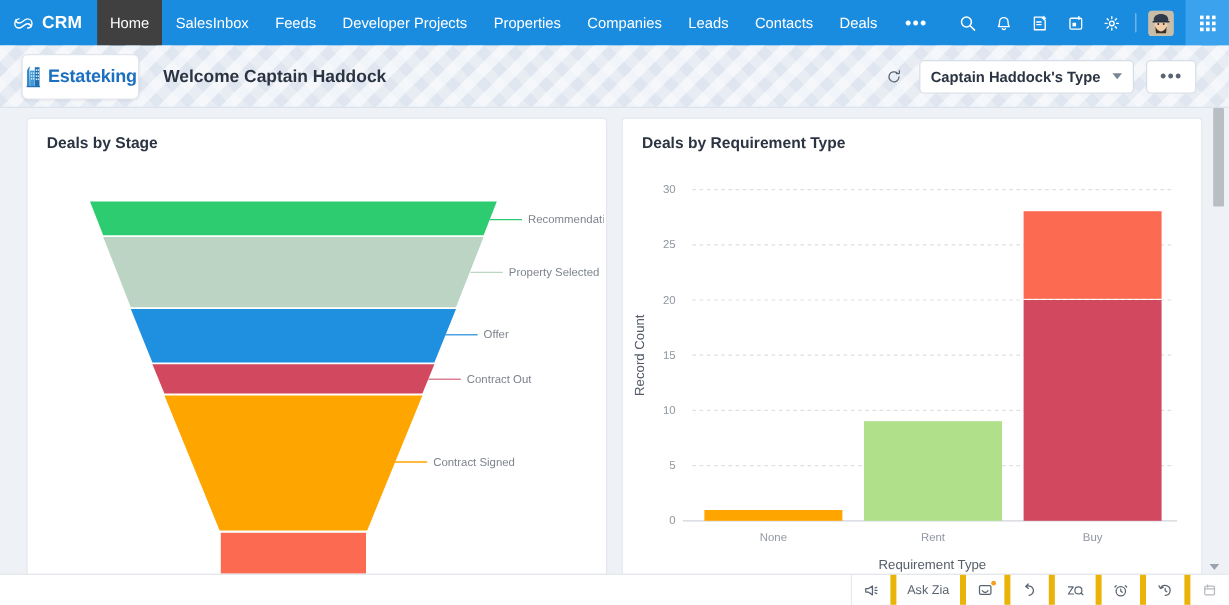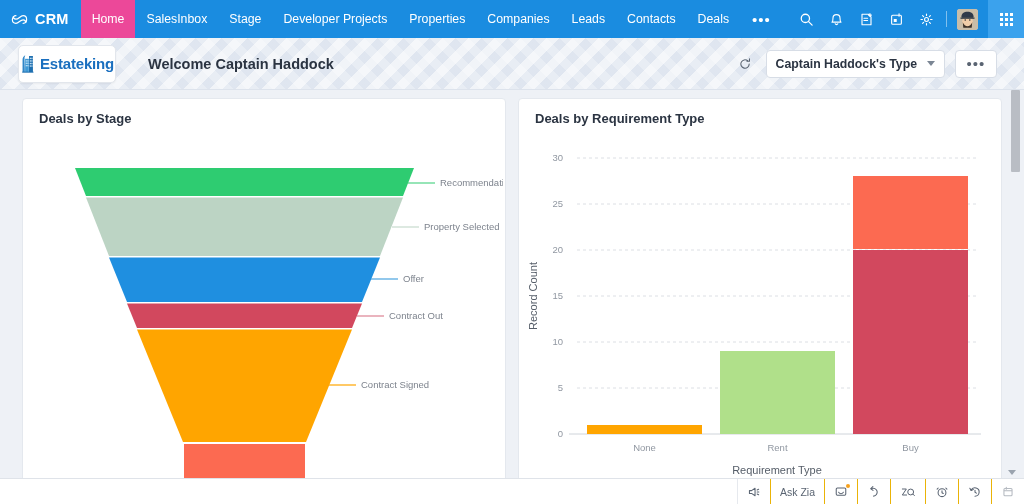--- a/index.html
+++ b/index.html
@@ -19,21 +19,21 @@
     padding: 0 12px 0 10px; color: #fff;
   }
   .brand-logo { width: 19px; height: 19px; display: block; }
   .brand-text { font-size: 14.5px; font-weight: bold; letter-spacing: .2px; }
   .navtabs { display: flex; align-items: stretch; }
   .navtab {
     display: flex; align-items: center; padding: 0 11px;
     color: #fff; font-size: 12.3px; white-space: nowrap;
     cursor: pointer;
   }
-  .navtab.active { background: #ec4899; }
+  .navtab.active { background: #404040; }
   .navtab.more { font-size: 15px; letter-spacing: 1px; padding: 0 12px; }
   .nav-right {
     margin-left: auto; display: flex; align-items: center; gap: 0;
     padding-right: 0;
   }
   .nav-ic {
     width: 30px; height: 38px; display: flex; align-items: center;
     justify-content: center; cursor: pointer;
   }
   .nav-ic svg { display: block; }
@@ -64,21 +64,21 @@
   .logo-card {
     width: 98px; height: 38px; background: #fff; border: 1px solid #e2e6ec;
     border-radius: 5px; display: flex; align-items: center; justify-content: center;
     gap: 3px; box-shadow: 0 1px 2px rgba(0,0,0,.05);
   }
   .logo-bld { width: 17px; height: 21px; display: block; }
   .logo-word {
     font-size: 15px; font-weight: bold; color: #1a6fbf; letter-spacing: -.2px;
   }
   .welcome {
-    margin-left: 32px; font-size: 14.5px; font-weight: bold; color: #2b3442;
+    margin-left: 20px; font-size: 14.5px; font-weight: bold; color: #2b3442;
   }
   .sub-right { margin-left: auto; display: flex; align-items: center; gap: 10px; }
   .refresh-btn {
     width: 22px; height: 22px; display: flex; align-items: center;
     justify-content: center; cursor: pointer;
   }
   .home-select {
     height: 28px; min-width: 148px; background: #fff; border: 1px solid #d7dde6;
     border-radius: 4px; display: flex; align-items: center; justify-content: space-between;
     padding: 0 9px; cursor: pointer; gap: 10px;
@@ -115,21 +115,21 @@
   }
 
   
   .bottombar {
     position: absolute; left: 0; bottom: 0; width: 1024px; height: 26px;
     background: #fff; border-top: 1px solid #dfe3e9;
     display: flex; justify-content: flex-end; align-items: stretch;
   }
   .bb-item {
     display: flex; align-items: center; justify-content: center;
-    padding: 0 9px; border-left: 1px solid #eab308; cursor: pointer;
+    padding: 0 9px; border-left: 5px solid #eab308; cursor: pointer;
     color: #5a6472; font-size: 10.5px; position: relative;
   }
   .bb-item.first { border-left: 1px solid #e6e9ee; }
   .bb-dot {
     position: absolute; top: 5px; right: 7px; width: 4px; height: 4px;
     background: #f6a11d; border-radius: 50%;
   }
   .bb-caret {
     position: absolute; right: 8px; top: -9px; width: 0; height: 0;
     border-left: 4px solid transparent; border-right: 4px solid transparent;
@@ -157,21 +157,21 @@
   </div>
 
   <div class="navtabs">
     <div class="navtab active">
         <span>Home</span>
       </div>
     <div class="navtab">
         <span>SalesInbox</span>
       </div>
     <div class="navtab">
-        <span>Stage</span>
+        <span>Feeds</span>
       </div>
     <div class="navtab">
         <span>Developer Projects</span>
       </div>
     <div class="navtab">
         <span>Properties</span>
       </div>
     <div class="navtab">
         <span>Companies</span>
       </div>

